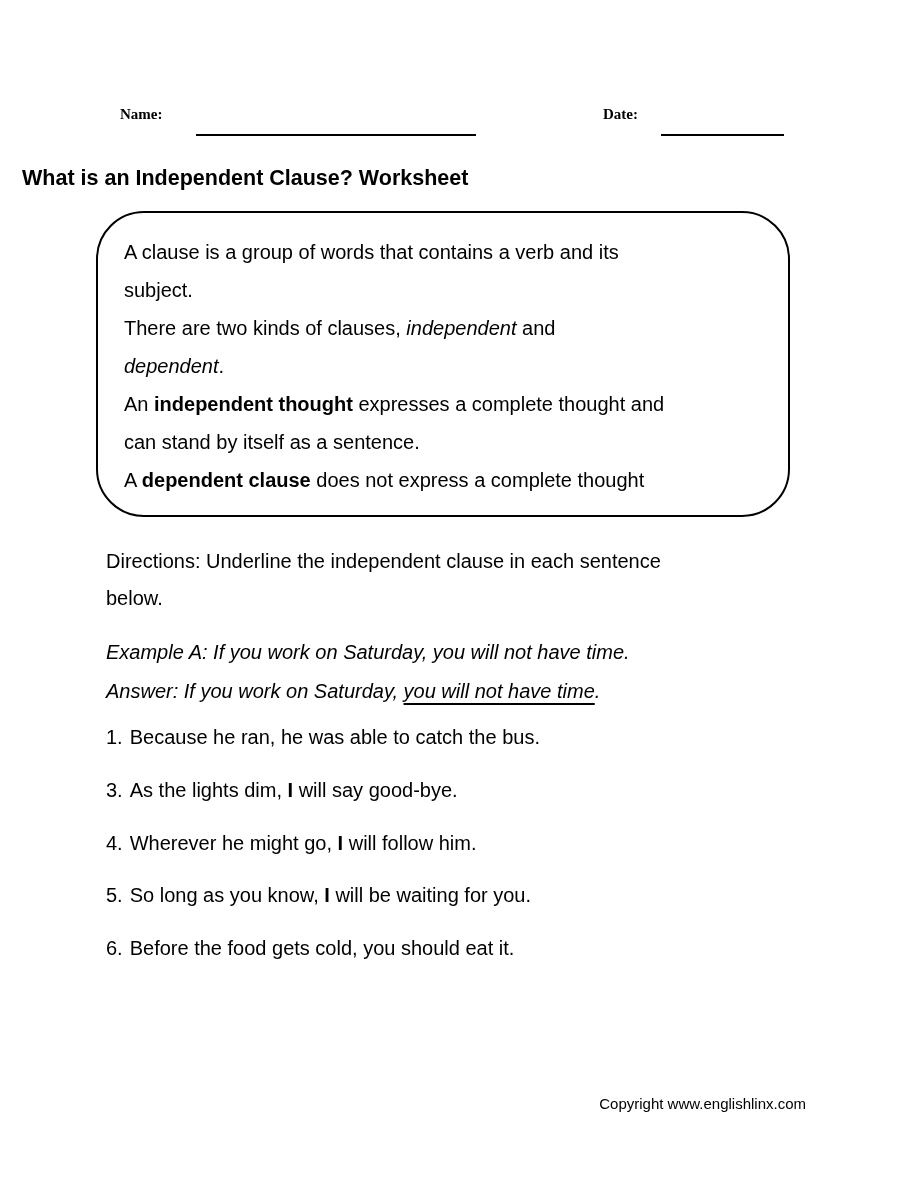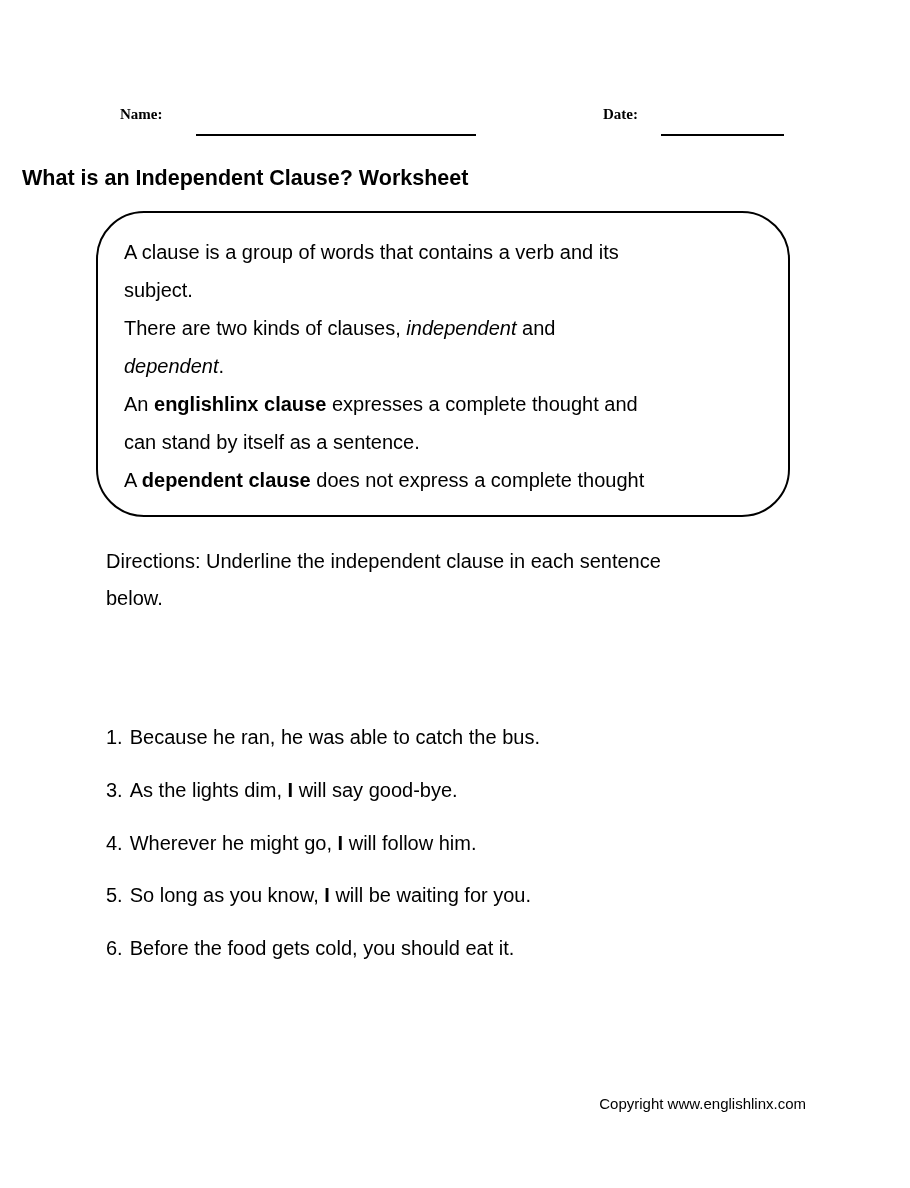--- a/index.html
+++ b/index.html
@@ -126,31 +126,37 @@
   <span class="blank date-blank"></span>
 
   <div class="title">What is an Independent Clause? Worksheet</div>
 
   <div class="info-box">
     <div id="box-lines">
         <div class="box-line"><span>A clause is a group of words that contains a verb and its</span></div>
         <div class="box-line"><span>subject.</span></div>
         <div class="box-line"><span>There are two kinds of clauses, </span><span class="seg-italic">independent</span><span> and</span></div>
         <div class="box-line"><span class="seg-italic">dependent</span><span>.</span></div>
-        <div class="box-line"><span>An </span><span class="seg-bold">englishlinx clause</span><span> expresses a complete thought and</span></div>
+        <div class="box-line"><span>An </span><span class="seg-bold">independent thought</span><span> expresses a complete thought and</span></div>
         <div class="box-line"><span>can stand by itself as a sentence.</span></div>
         <div class="box-line"><span>A </span><span class="seg-bold">dependent clause</span><span> does not express a complete thought</span></div>
       </div>
   </div>
 
   <div class="directions">
     <div>Directions: Underline the independent clause in each sentence</div>
     <div>below.</div>
   </div>
 
+  <div class="example">
+    <div id="example-lines">
+        <div class="example-line"><span>Example A: If you work on Saturday, you will not have time.</span></div>
+        <div class="example-line"><span>Answer: If you work on Saturday, </span><span class="seg-underline">you will not have time</span><span>.</span></div>
+      </div>
+  </div>
 
   <div class="questions">
     <div id="question-rows">
         <div class="question-row"><span class="q-num">1.</span><span>Because he ran, he was able to catch the bus.</span></div>
         <div class="question-row"><span class="q-num">3.</span><span>As the lights dim, </span><span class="seg-bold">I</span><span> will say good-bye.</span></div>
         <div class="question-row"><span class="q-num">4.</span><span>Wherever he might go, </span><span class="seg-bold">I</span><span> will follow him.</span></div>
         <div class="question-row"><span class="q-num">5.</span><span>So long as you know, </span><span class="seg-bold">I</span><span> will be waiting for you.</span></div>
         <div class="question-row"><span class="q-num">6.</span><span>Before the food gets cold, you should eat it.</span></div>
       </div>
   </div>

